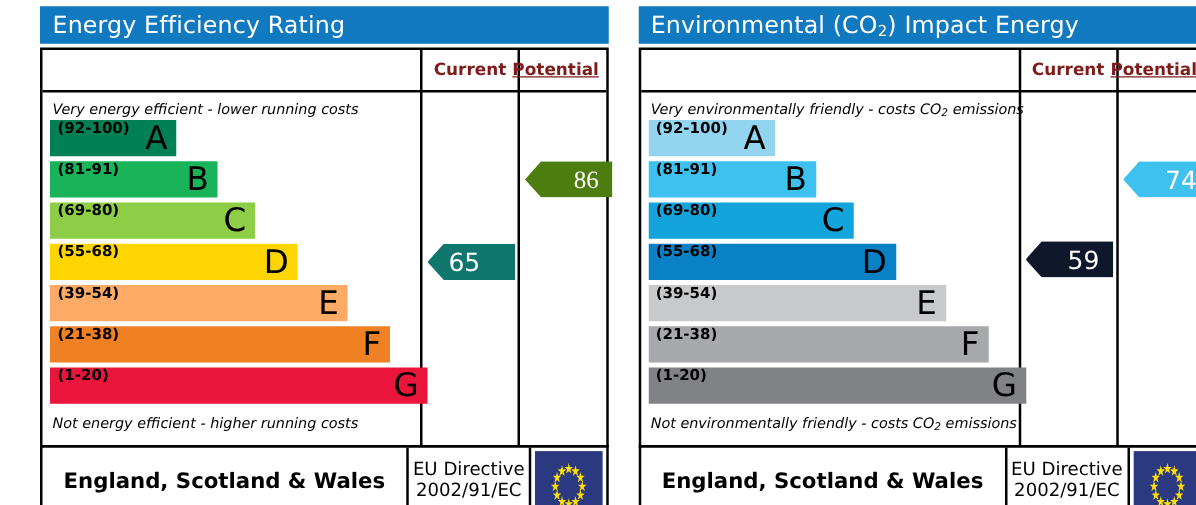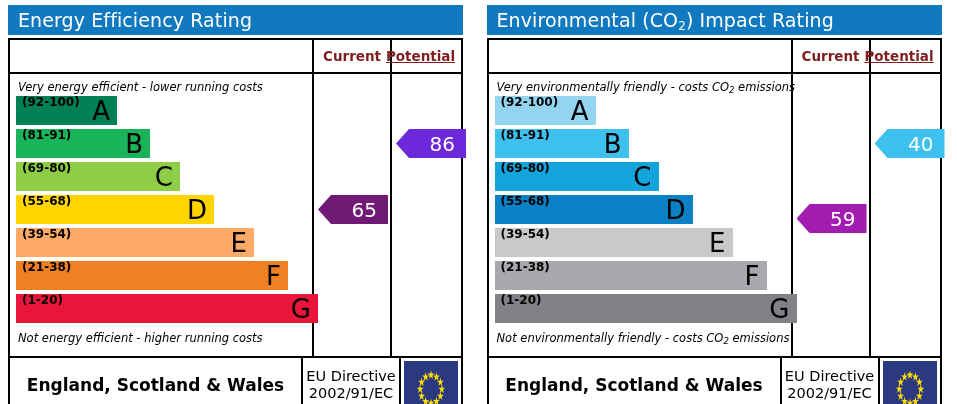--- a/index.html
+++ b/index.html
@@ -1,19 +1,19 @@
 <!DOCTYPE html>
 <html><head>
 <meta charset="utf-8">
 <style>
   html,body{margin:0;padding:0;background:#ffffff;}
   body{width:957px;height:404px;overflow:hidden;font-family:"DejaVu Sans","Liberation Sans",sans-serif;}
 
   .epc-wrap{display:flex;width:957px;height:404px;}
-  .epc{position:relative;width:478.5px;height:404px;box-sizing:border-box;}
+  .epc{position:relative;width:478.5px;height:404px;box-sizing:border-box;margin-left:24px;}
 
   
   .banner{position:absolute;left:8px;top:5px;width:455px;height:30px;background:#1179bf;
           display:flex;align-items:center;box-sizing:border-box;padding-left:10px;}
   .banner-text{color:#ffffff;font-size:19px;font-weight:400;letter-spacing:.1px;line-height:1;white-space:nowrap;}
   .banner-text sub{font-size:12px;vertical-align:baseline;position:relative;top:3px;}
 
   
   .frame{position:absolute;left:8px;top:38px;width:455px;height:320px;
          border:2px solid #000;box-sizing:border-box;}
@@ -107,24 +107,24 @@
         <div class="bar" style="top: 165px; width: 272px; background: rgb(239, 128, 35);">
           <span class="rng">(21-38)</span>
           <span class="ltr">F</span>
         </div>
         <div class="bar" style="top: 198px; width: 302px; background: rgb(233, 21, 59);">
           <span class="rng">(1-20)</span>
           <span class="ltr">G</span>
         </div>
       </div>
 
-      <div class="arrow cur" style="top: 155px; background: #701a75;">
+      <div class="arrow cur" style="top: 155px; background: #0f766e; justify-content: center;">
         <span>65</span>
       </div>
-      <div class="arrow pot" style="top: 89px; background: #6d28d9;">
+      <div class="arrow pot" style="top: 89px; background: #4d7c0f; font-family: Liberation Serif, serif;">
         <span>86</span>
       </div>
 
       <div class="cap bot">Not energy efficient - higher running costs</div>
     </div>
 
     <div class="footer">
       <div class="foot-region">England, Scotland &amp; Wales</div>
       <div class="foot-dir">
         <div>EU Directive</div>
@@ -148,21 +148,21 @@
             <polygon points="36,14.4 37.35,18.5 41.6,18.5 38.2,21.1 39.5,25.2 36,22.7 32.5,25.2 33.8,21.1 30.4,18.5 34.65,18.5"></polygon>
           </g>
         </svg>
       </div>
     </div>
   </div>
 
   <div class="epc">
 
     <div class="banner">
-      <div class="banner-text"><span>Environmental (CO</span><sub>2</sub><span>) Impact Rating</span></div>
+      <div class="banner-text"><span>Environmental (CO</span><sub>2</sub><span>) Impact Energy</span></div>
     </div>
 
     <div class="frame">
       <div class="colsep c1"></div>
       <div class="colsep c2"></div>
 
       <div class="hdr-row">
         <div class="hdr-cell hdr-cur">Current</div>
         <div class="hdr-cell hdr-pot">Potential</div>
       </div>
@@ -193,25 +193,25 @@
         <div class="bar" style="top: 165px; width: 272px; background: rgb(168, 169, 173);">
           <span class="rng">(21-38)</span>
           <span class="ltr">F</span>
         </div>
         <div class="bar" style="top: 198px; width: 302px; background: rgb(128, 130, 133);">
           <span class="rng">(1-20)</span>
           <span class="ltr">G</span>
         </div>
       </div>
 
-      <div class="arrow cur" style="top: 164px; background: #a21caf;">
+      <div class="arrow cur" style="top: 153px; background: #0f172a;">
         <span>59</span>
       </div>
       <div class="arrow pot" style="top: 89px; background: rgb(63, 193, 240);">
-        <span>40</span>
+        <span>74</span>
       </div>
 
       <div class="cap bot"><span>Not environmentally friendly - costs CO</span><sub>2</sub><span> emissions</span></div>
     </div>
 
     <div class="footer">
       <div class="foot-region">England, Scotland &amp; Wales</div>
       <div class="foot-dir">
         <div>EU Directive</div>
         <div>2002/91/EC</div>

